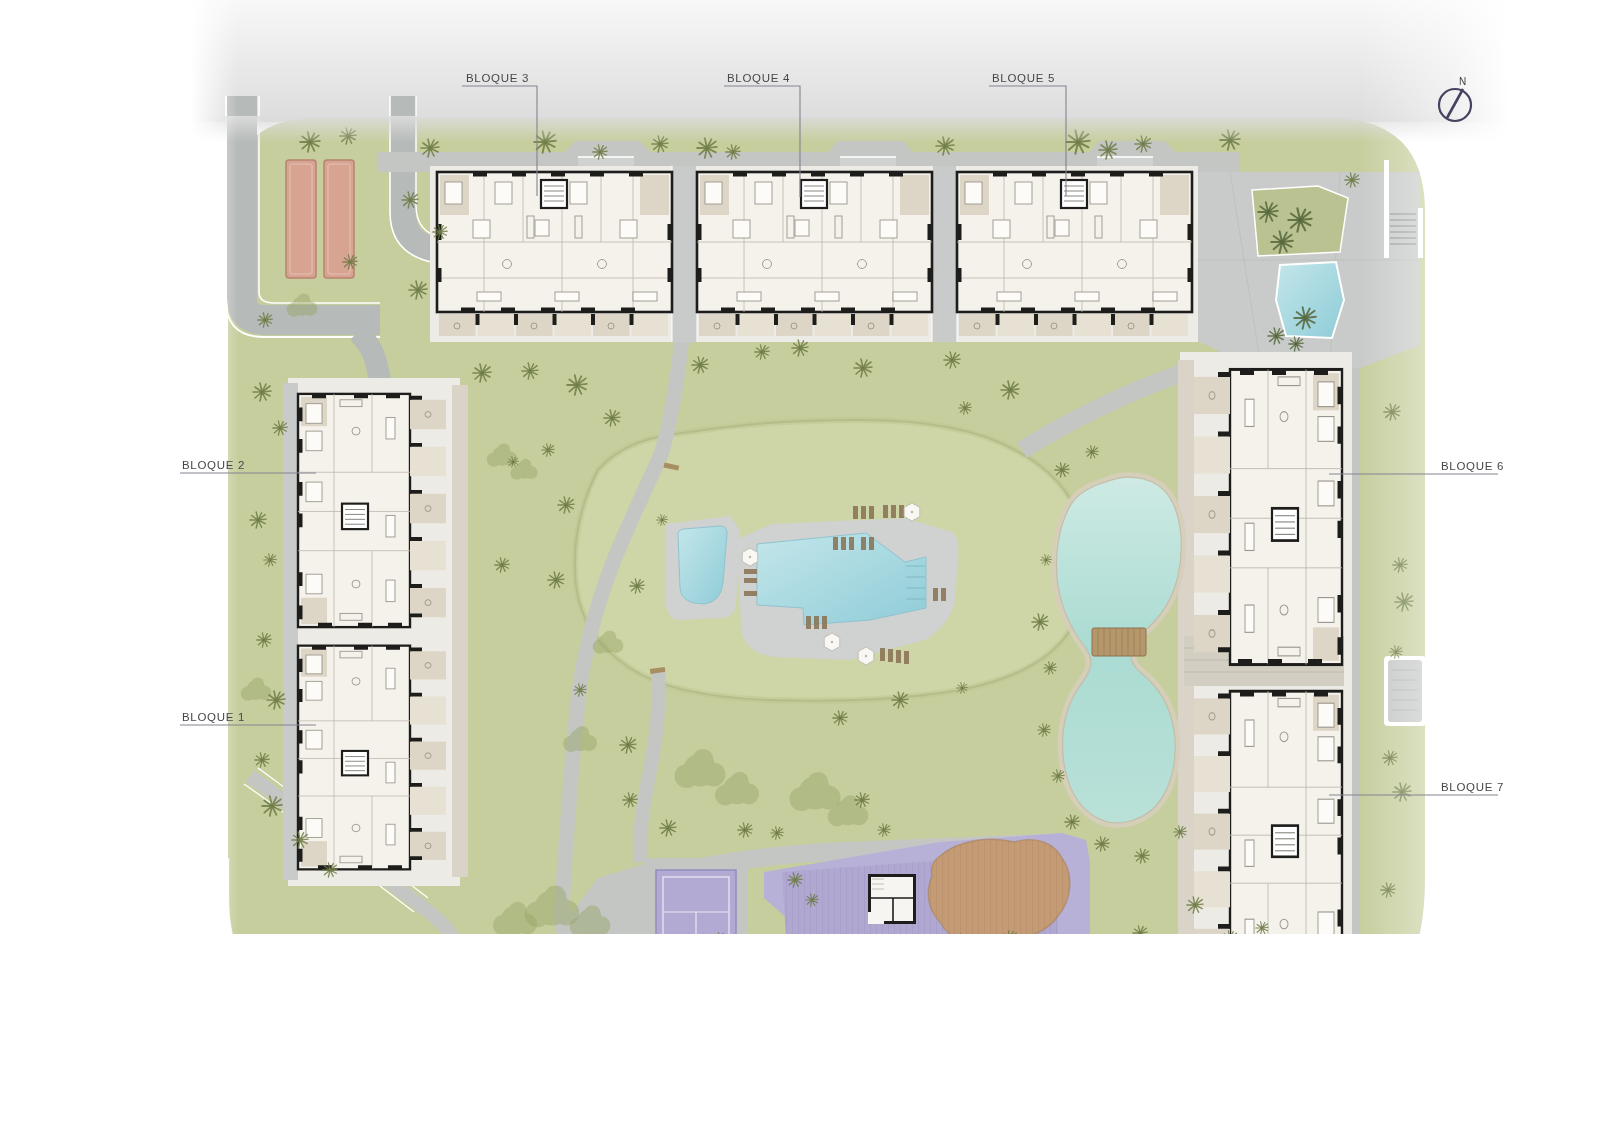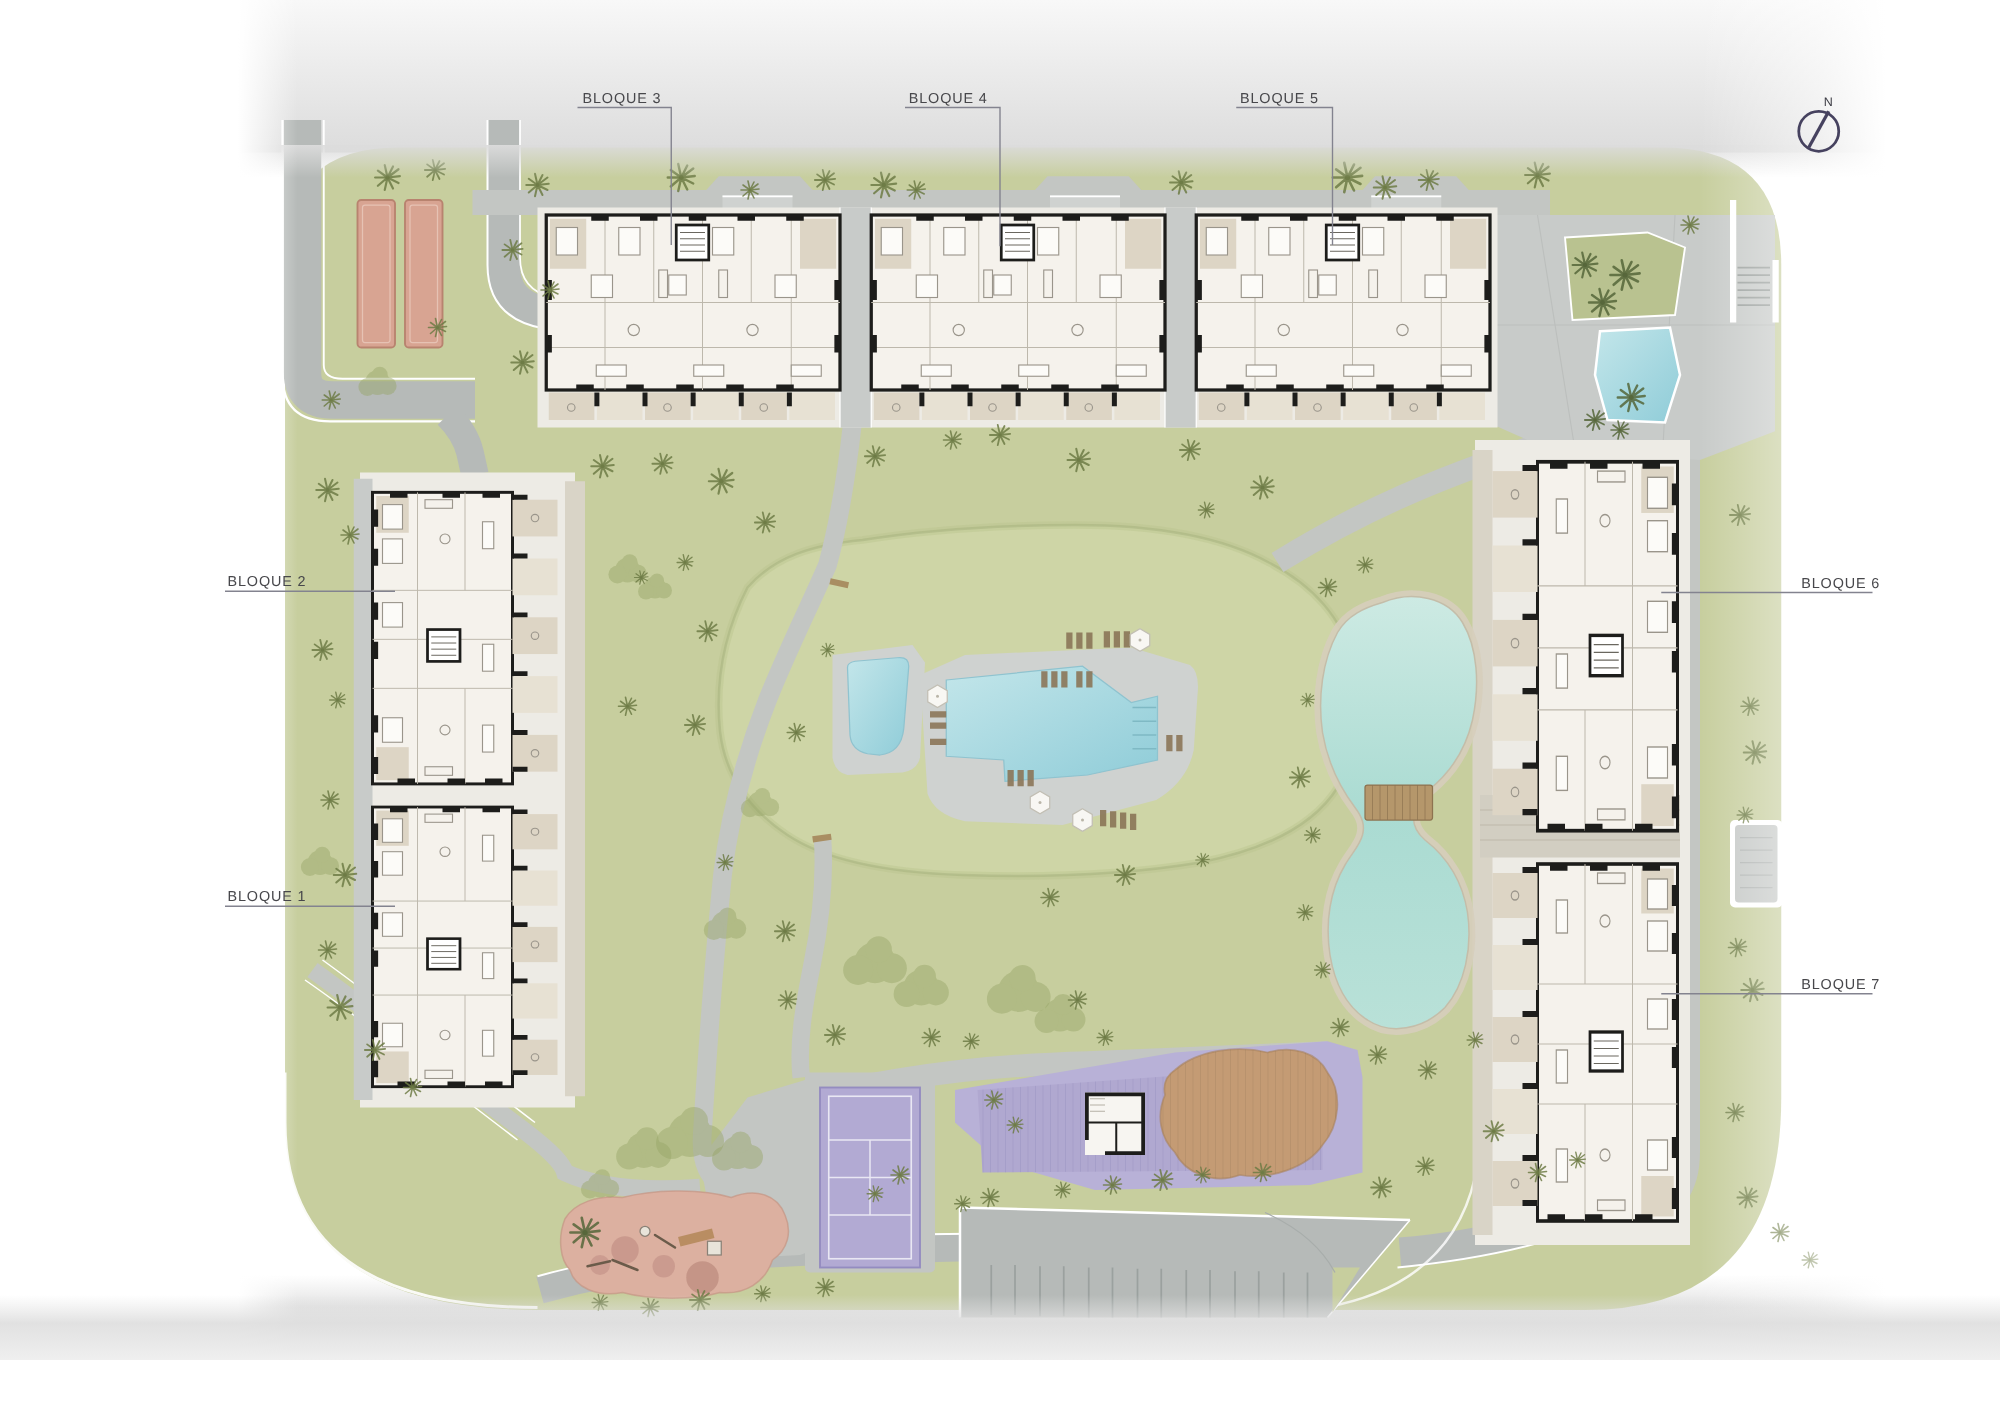--- a/index.html
+++ b/index.html
@@ -1,16 +1,16 @@
 <!DOCTYPE html>
 <html style="--grass: #c7ce9e; --mound: #ced5a6; --road: #b6bab8; --walk: #c3c6c3; --plaza: #c8cbc9; --backing: #edebe5; --gravel: #d9d4c7; --building: #f5f2ec; --wall: #1d1d1b; --terrace: #ddd5c5; --terrace2: #e7e1d3; --deck: #cfd2d0; --pool: #a9d9e1; --lake: #a8d8cf; --sand: #d6cebb; --purple: #b8b1d7; --purple-deck: #b0a8d0; --plank: #9c94c2; --playground: #dcb0a0; --court-salmon: #d8a492; --lounger: #8b7658; --bridge: #b5976b; --tree: #6d7b45; --bush: #97a567; --label: #47474b; --leader: #83838f; --compass: #46425f; --band: #e4e4e4;"><head>
 <meta charset="utf-8">
 <style>
   html,body{margin:0;padding:0;background:#ffffff;}
-  .stage{position:relative;width:1600px;height:1088px;background:#f0abfc;overflow:hidden;
+  .stage{position:relative;width:1600px;height:934px;background:#f0abfc;overflow:hidden;
          font-family:"Liberation Sans", sans-serif;}
   svg{display:block}
   .grass{fill:var(--grass)}
   .mound{fill:var(--mound)}
   .road{stroke:var(--road);fill:none}
   .roadf{fill:var(--road)}
   .walk{fill:var(--walk)}
   .walkst{stroke:var(--walk);fill:none}
   .plaza{fill:var(--plaza)}
   .backing{fill:var(--backing)}

